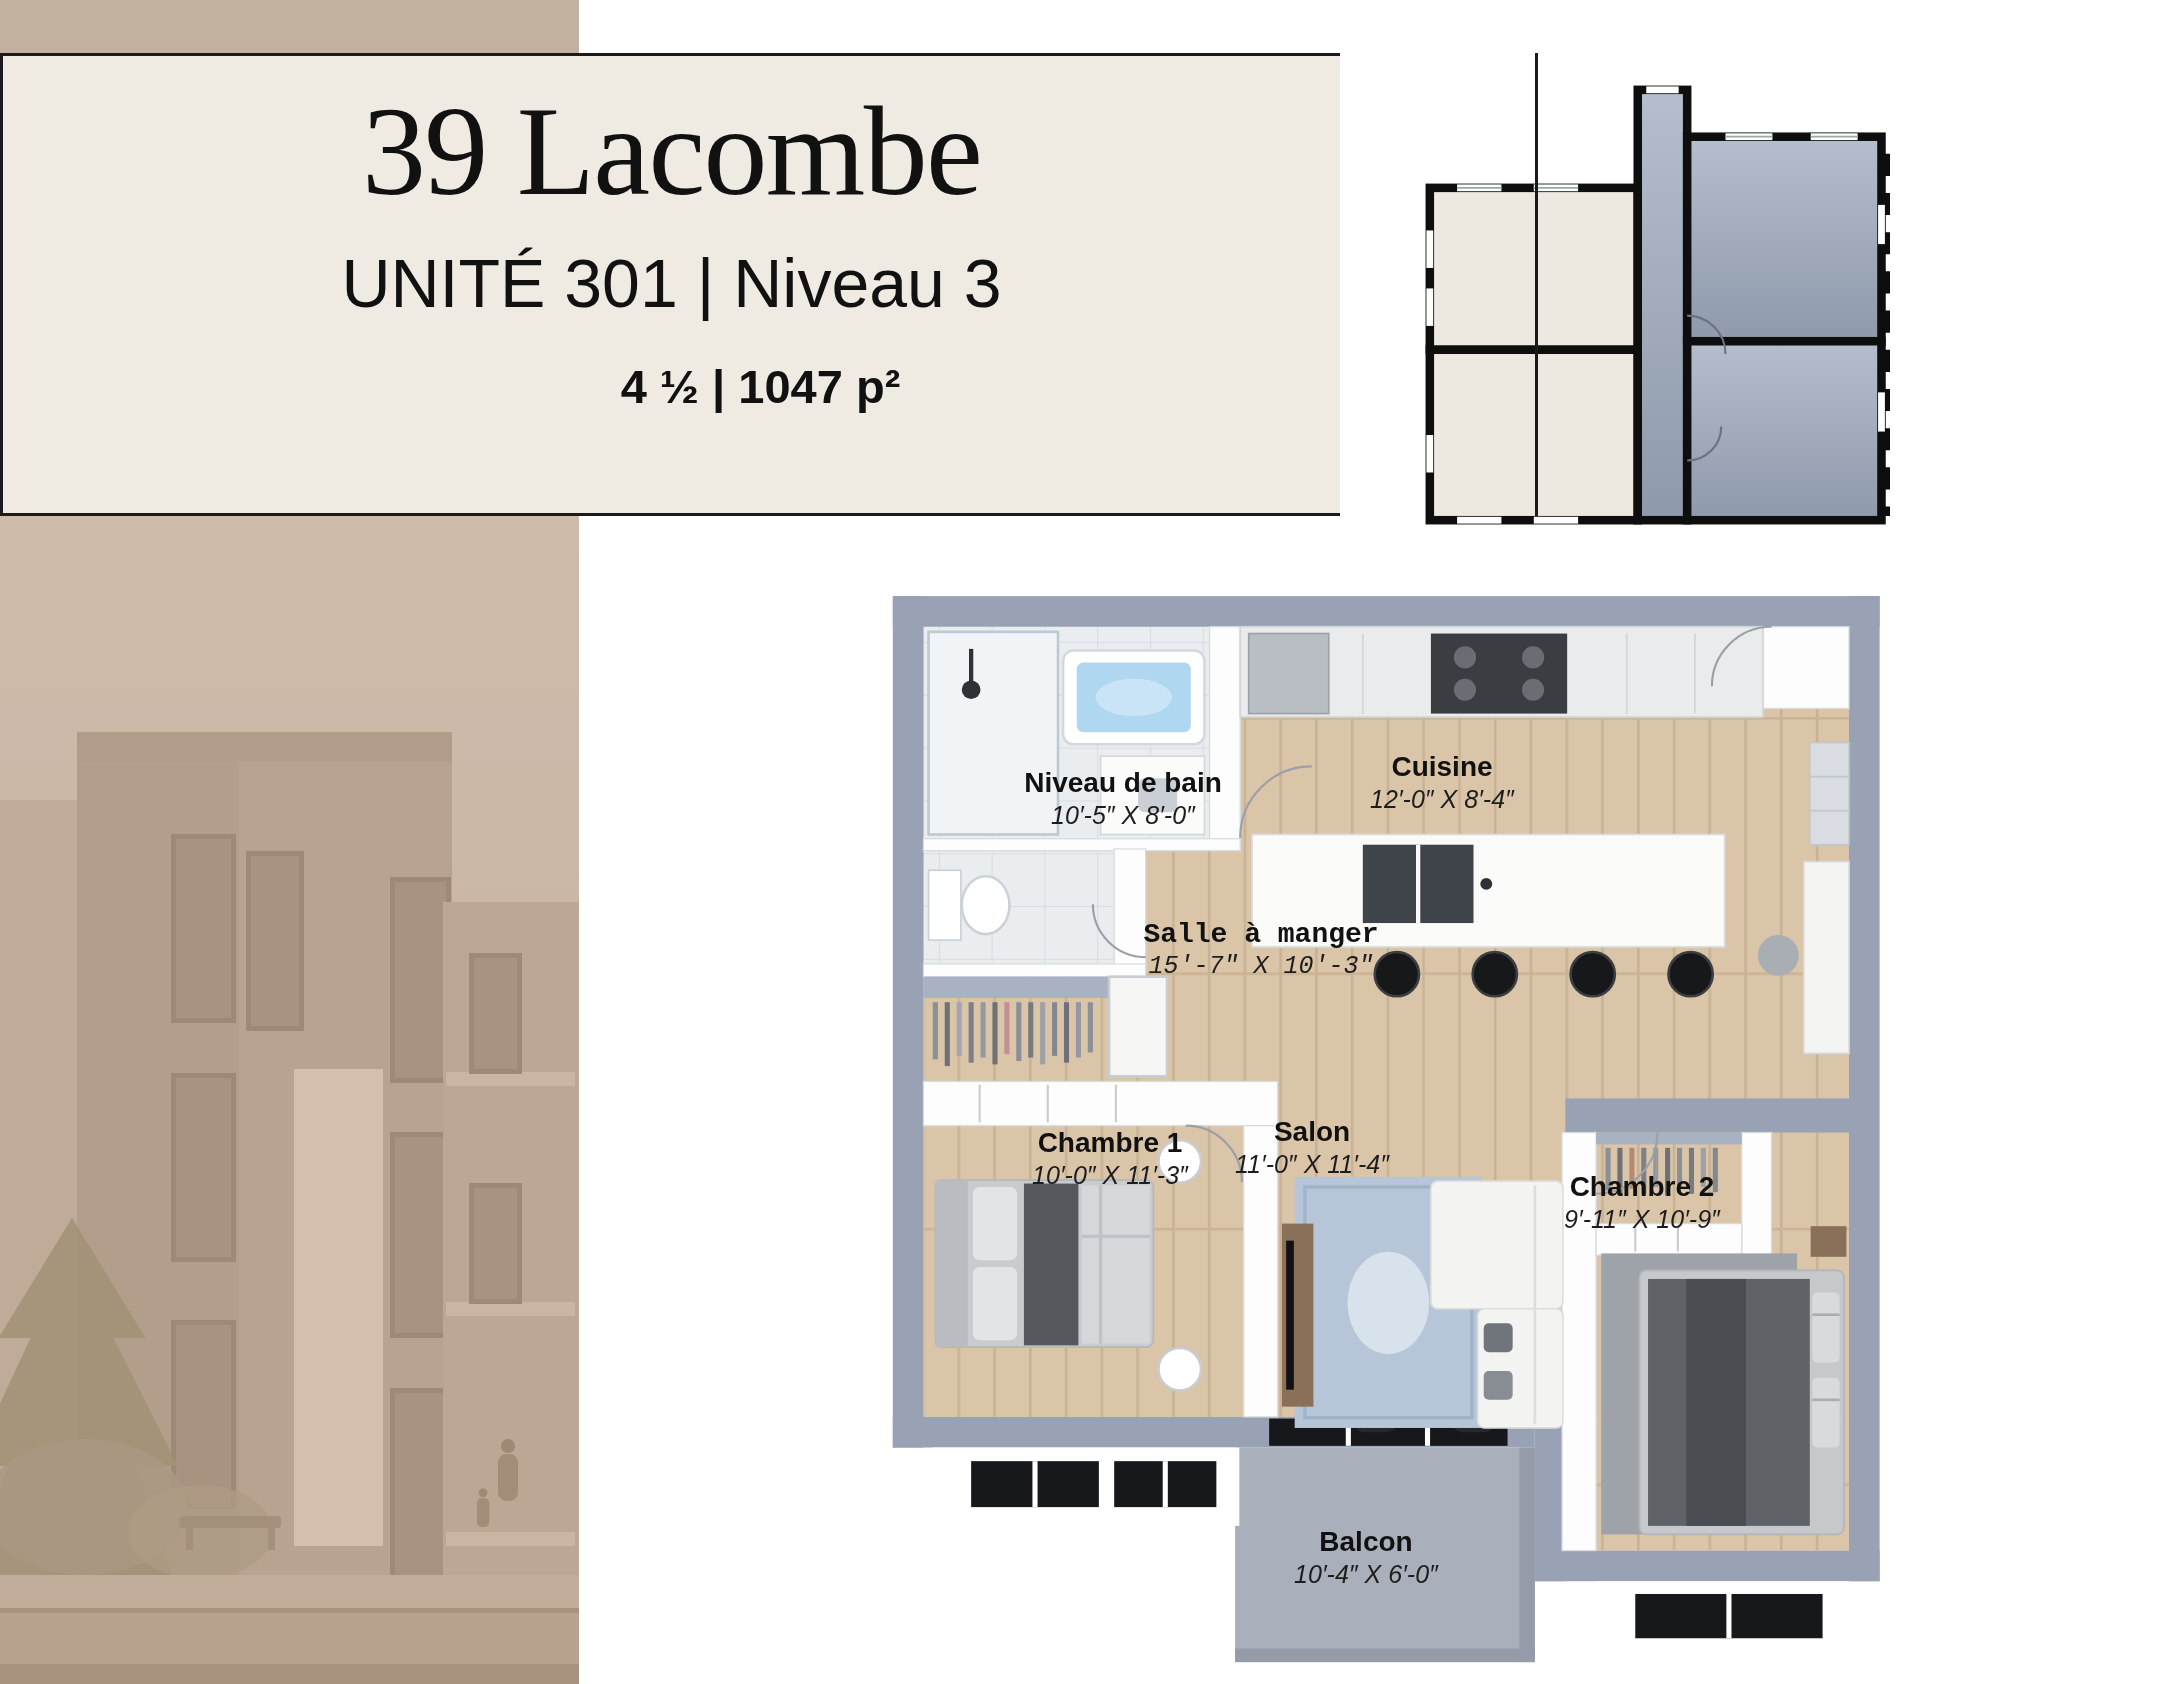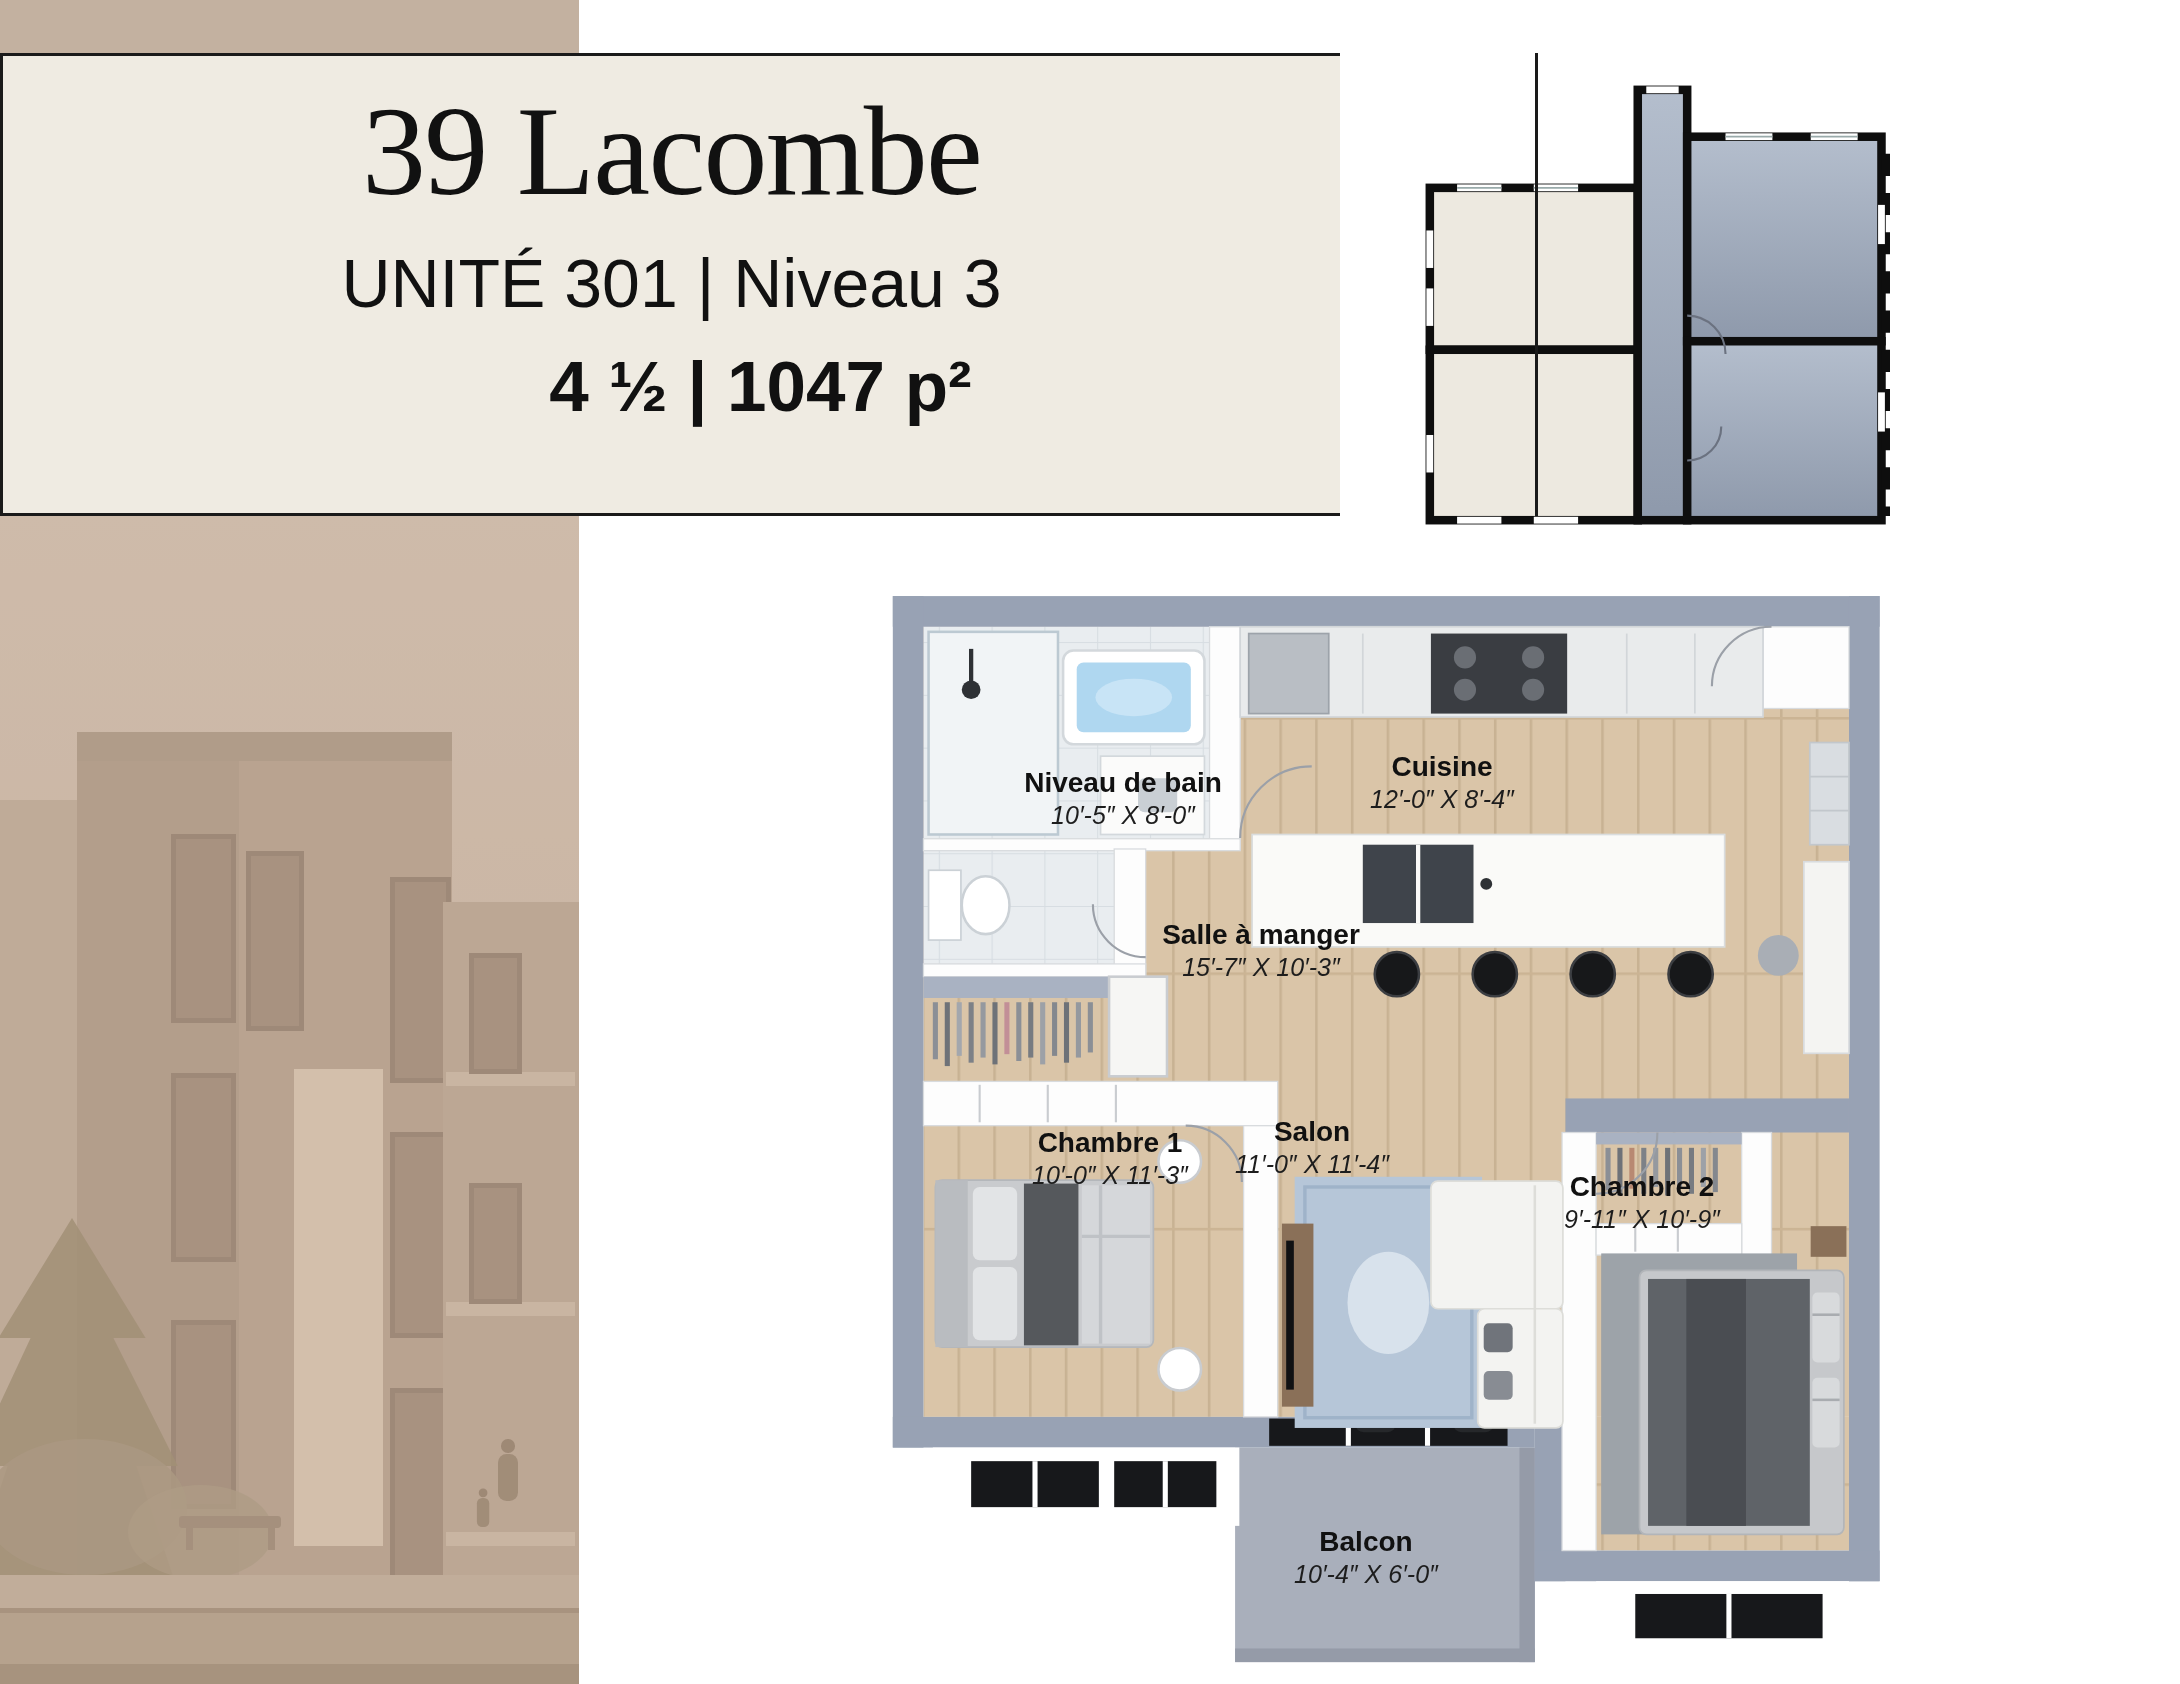--- a/index.html
+++ b/index.html
@@ -33,21 +33,21 @@
   .person .body{position:absolute;left:0;top:14.5px;width:20.4px;height:47px;border-radius:8.5px;background:#83705B;}
   .person.child{transform:scale(.62);}
   .wash{position:absolute;left:0;top:0;width:579px;height:1170px;background:rgba(202,181,162,.42);}
 
   
   .title-card{position:absolute;left:0;top:53px;width:1340px;height:463px;z-index:2;
       background:var(--card_bg,#EFEBE2);border:3.4px solid var(--card_border,#1A1A1A);border-right:none;
       box-sizing:border-box;text-align:center;color:#111;}
   .card-title{margin-top:31px;font-family:"Liberation Serif",serif;font-size:128px;line-height:128px;letter-spacing:-1.7px;}
   .card-subtitle{margin-top:33px;font-size:68px;line-height:70px;}
-  .card-stats{margin-top:39px;font-size:71px;line-height:60px;font-weight:bold;transform:translateX(89px);}
+  .card-stats{margin-top:39px;font-size:47px;line-height:60px;font-weight:bold;transform:translateX(89px);}
   .card-right-border{position:absolute;left:1535px;top:53px;width:3.4px;height:463px;background:var(--card_border,#1A1A1A);z-index:4;}
 
   
   .key-plan{position:absolute;left:1423px;top:60px;width:467px;height:473px;z-index:3;}
 
   
   .floor-plan{position:absolute;left:886px;top:589px;width:1003px;height:1087px;z-index:2;}
   .plan-svg{position:absolute;left:0;top:0;}
   .room-label{position:absolute;transform:translate(-50%,-50%);text-align:center;color:#111;white-space:nowrap;}
   .room-name{font-weight:bold;font-size:28px;line-height:31px;}
@@ -365,21 +365,21 @@
     </svg>
 
     <div class="room-label" style="left:237px;top:209px;">
       <div class="room-name">Niveau de bain</div>
       <div class="room-dims">10′-5″ X 8′-0″</div>
     </div>
     <div class="room-label" style="left:556px;top:193px;">
       <div class="room-name">Cuisine</div>
       <div class="room-dims">12′-0″ X 8′-4″</div>
     </div>
-    <div class="room-label" style="left:375px;top:361px;">
+    <div class="room-label" style="left:375px;top:361px;font-family:Liberation Mono, monospace;">
       <div class="room-name">Salle à manger</div>
       <div class="room-dims">15′-7″ X 10′-3″</div>
     </div>
     <div class="room-label" style="left:224px;top:569px;">
       <div class="room-name">Chambre 1</div>
       <div class="room-dims">10′-0″ X 11′-3″</div>
     </div>
     <div class="room-label" style="left:426px;top:558px;">
       <div class="room-name">Salon</div>
       <div class="room-dims">11′-0″ X 11′-4″</div>

